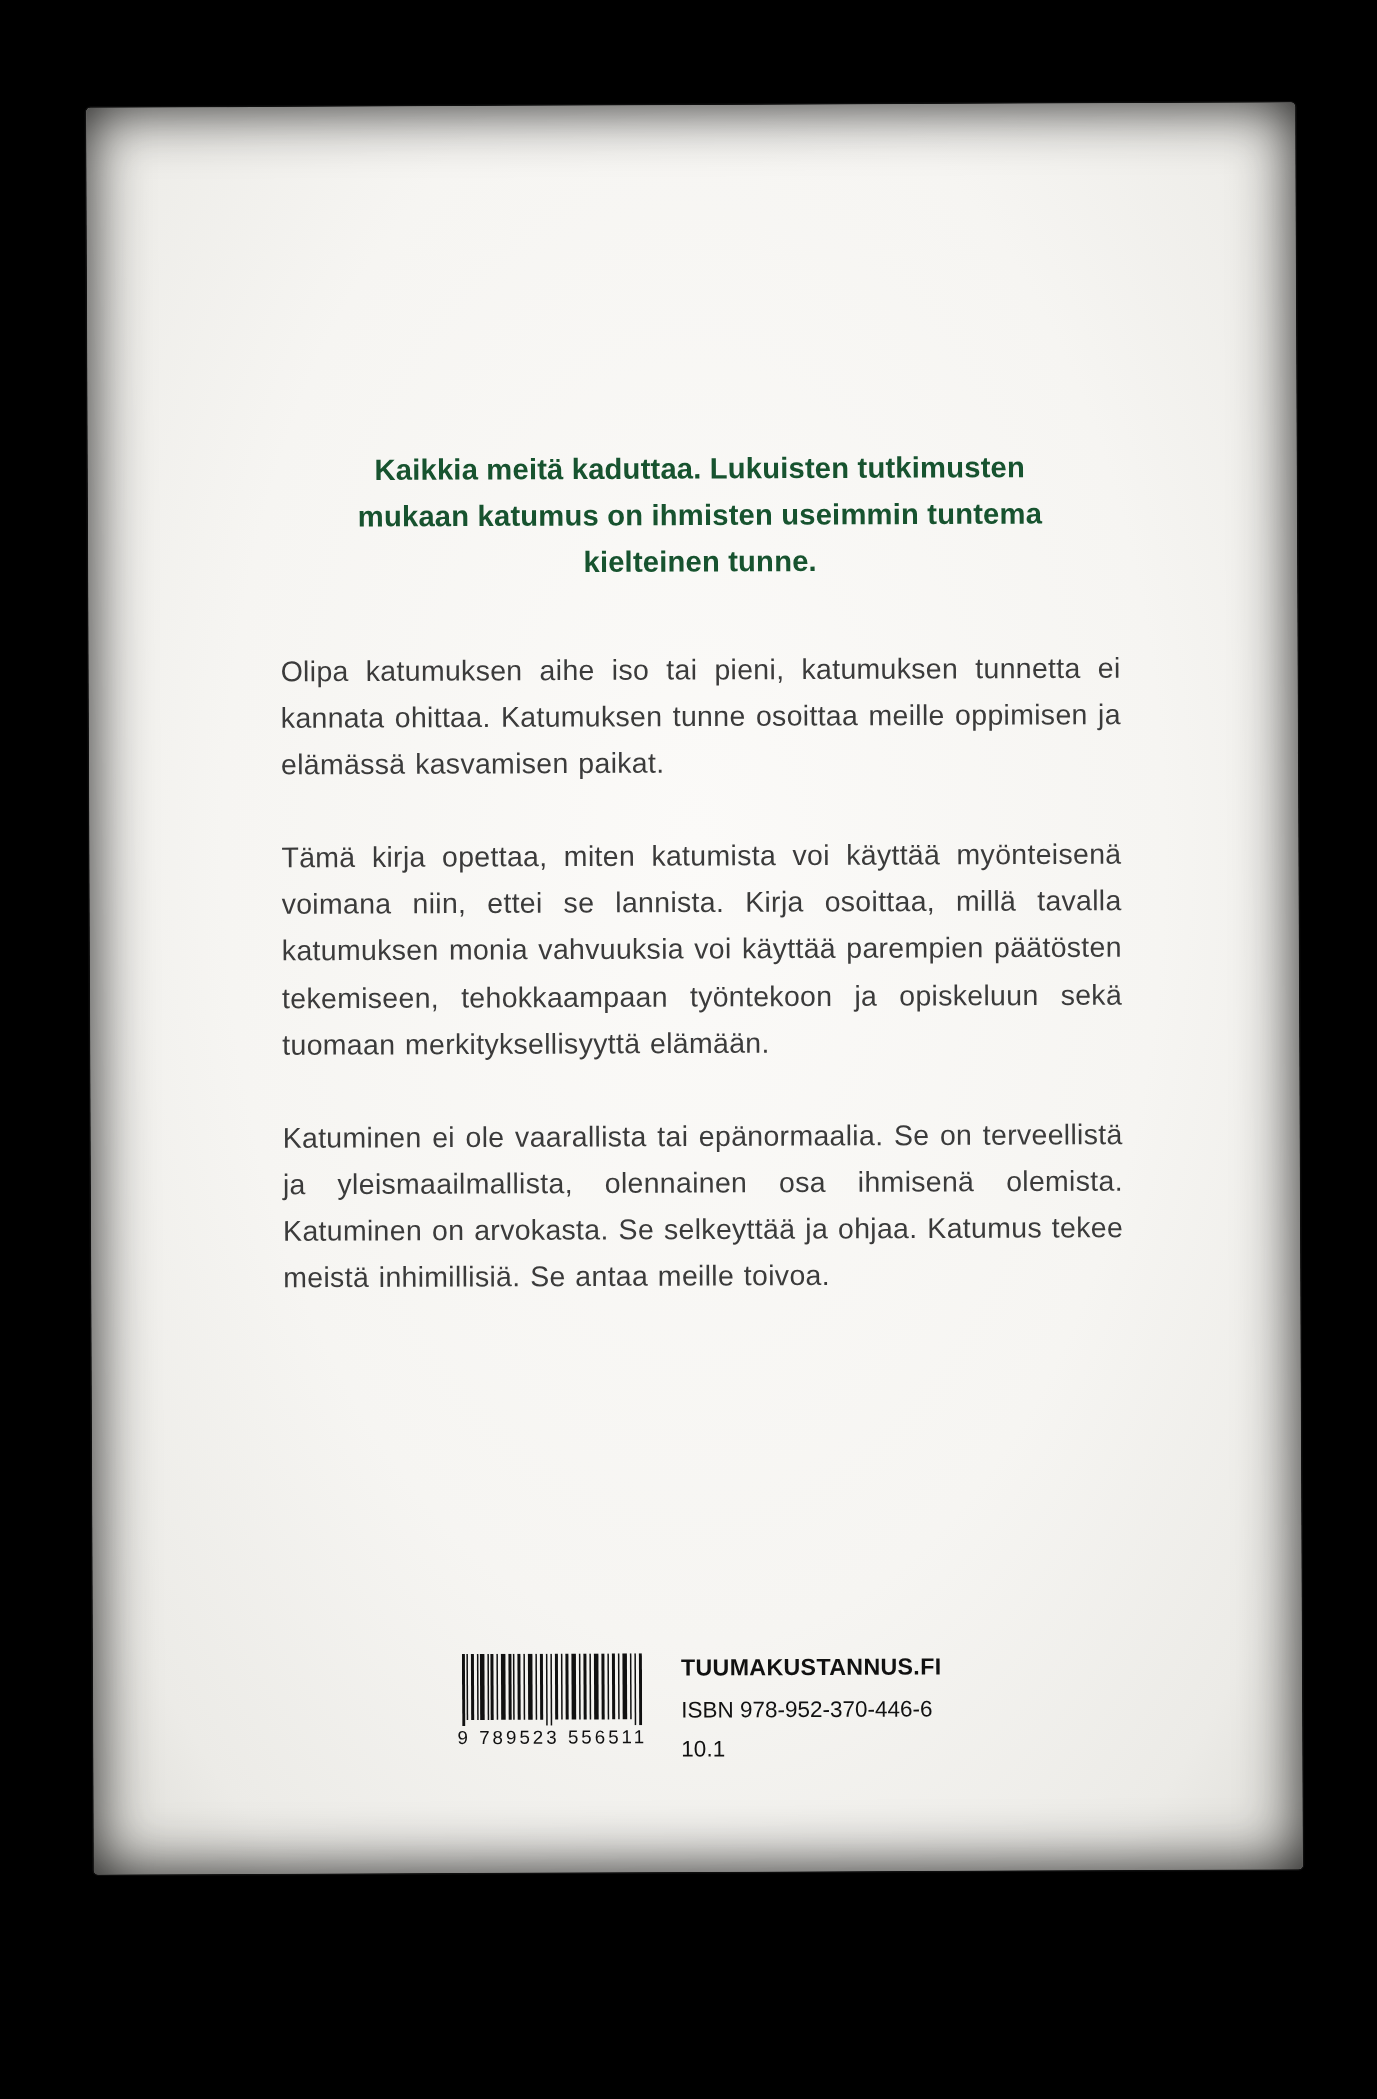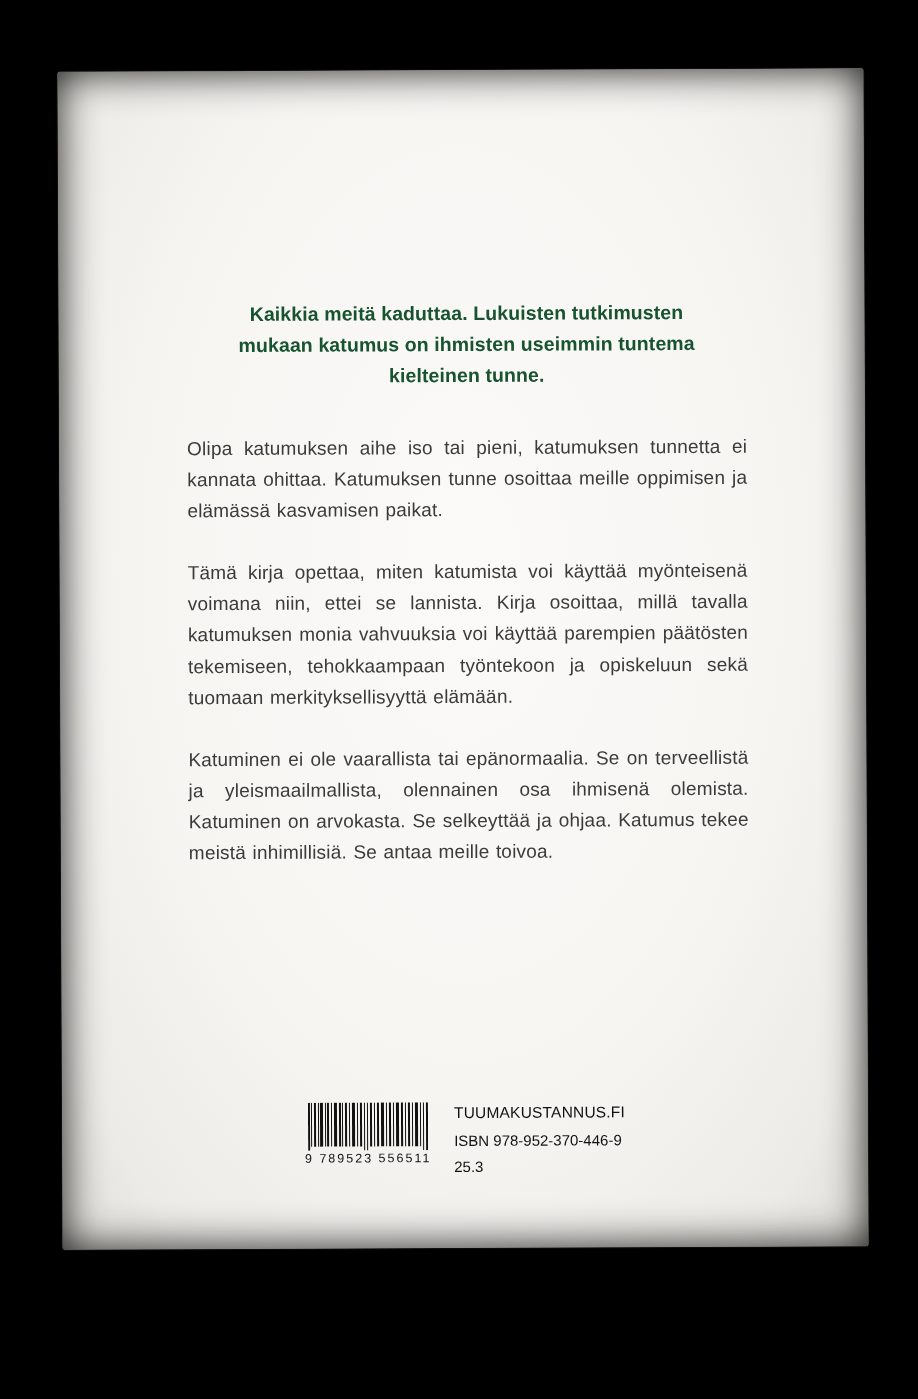--- a/index.html
+++ b/index.html
@@ -87,21 +87,21 @@
     margin-top: 1px;
     white-space: nowrap;
   }
 
   .pub-info {
     color: #111111;
     padding-top: 2px;
   }
 
   .pub-site {
-    font-weight: normal;
+    font-weight: bold;
     font-size: 15.5px;
     letter-spacing: 0.2px;
     margin-bottom: 10px;
   }
 
   .pub-isbn {
     font-size: 15px;
     margin-bottom: 9px;
   }
 
@@ -167,21 +167,21 @@
             <rect x="112" y="0" width="1" height="44"></rect>
             <rect x="115" y="0" width="1" height="48"></rect>
             <rect x="118" y="0" width="2" height="48"></rect>
           </g>
         </svg>
         <div class="barcode-number">9 789523 556511</div>
       </div>
 
       <div class="pub-info">
         <div class="pub-site">TUUMAKUSTANNUS.FI</div>
-        <div class="pub-isbn">ISBN 978-952-370-446-9</div>
-        <div class="pub-code">25.3</div>
+        <div class="pub-isbn">ISBN 978-952-370-446-6</div>
+        <div class="pub-code">10.1</div>
       </div>
 
     </div>
 
   </div>
 
 </div>
 
 </body></html>

